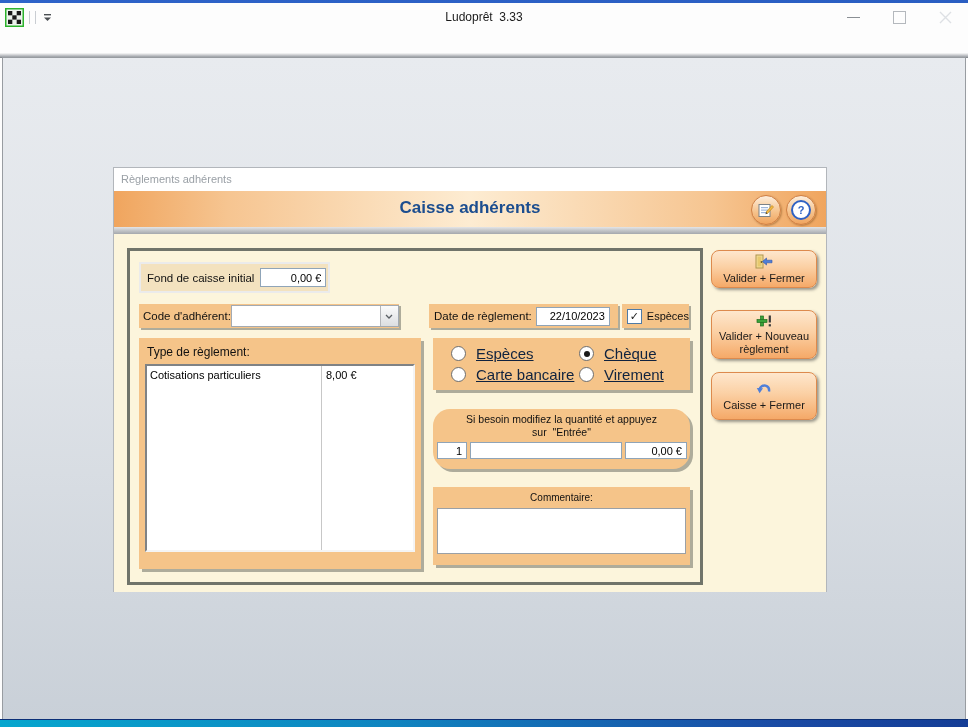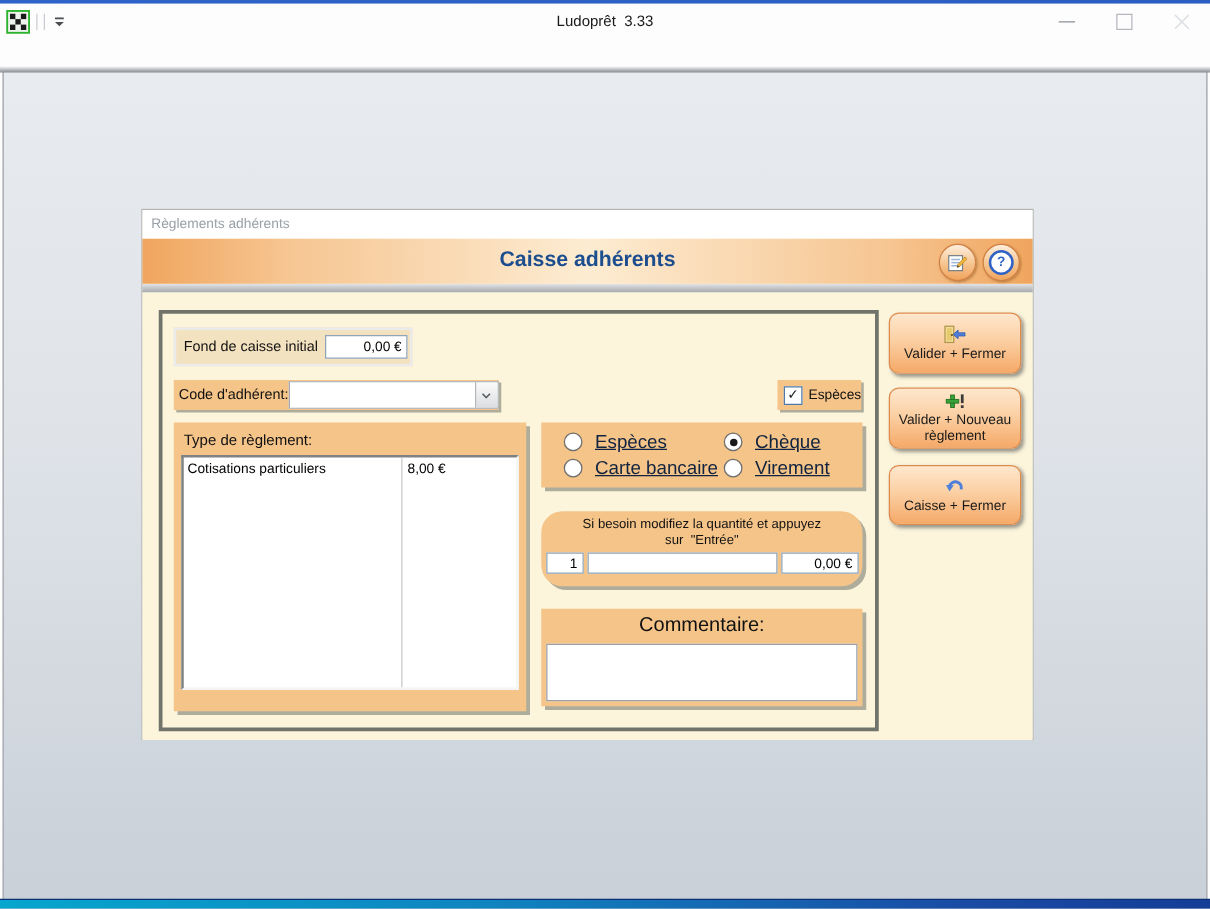--- a/index.html
+++ b/index.html
@@ -105,31 +105,31 @@
 
   .qty-group{left:303px;top:158px;width:257px;height:60px;border-radius:17px;}
   .qty-hint{padding-top:4px;text-align:center;font-size:10.5px;line-height:13px;color:#111;}
   .qty-hint div{white-space:pre;}
   .qty-inputs{display:flex;gap:3px;margin:3px 4px 0 4px;}
   .q1{width:30px;height:17px;text-align:right;}
   .q2{flex:1;height:17px;}
   .q3{width:62px;height:17px;text-align:right;}
 
   .comment-group{left:303px;top:236px;width:257px;height:78px;}
-  .comment-header{text-align:center;padding-top:5px;font-size:16px;}
+  .comment-header{text-align:center;padding-top:5px;font-size:10px;}
   .comment-area{display:block;margin:5px 4px 0 4px;width:249px;height:46px;background:#fff;
     border:1px solid #9aa0a6;box-sizing:border-box;resize:none;font-size:11px;
     font-family:"Liberation Sans","DejaVu Sans",sans-serif;}
 
   
   .action-btn{position:absolute;left:597px;width:106px;border-radius:8px;cursor:pointer;
     border:1px solid #dd8a4d;background:linear-gradient(180deg,#fee7cd 0%,#fbd0a4 45%,#f5a968 100%);
     box-shadow:2px 2px 3px rgba(60,60,60,.5);display:flex;flex-direction:column;
     align-items:center;justify-content:center;gap:2px;font-family:inherit;font-size:11px;color:#1a1a1a;padding:2px;}
-  .b1{top:16px;height:49px;}
+  .b1{top:16px;height:38px;}
   .b2{top:76px;height:49px;}
   .b3{top:138px;height:48px;}
   .action-btn .bl{text-align:center;line-height:13px;}
   .ic{display:inline-flex;height:16px;align-items:center;}
 </style>
 </head>
 <body>
 
 <div id="app">
 
@@ -212,20 +212,24 @@
           <div class="combo">
             <input value="" style="">
             <span class="combo-btn">
               <svg width="8" height="5" viewBox="0 0 8 5">
                 <polyline points="1,1 4,4 7,1" fill="none" stroke="#5a5f64" stroke-width="1.3"></polyline>
               </svg>
             </span>
           </div>
         </div>
 
+        <div class="orange-row date-row">
+          <span class="lbl">Date de règlement:</span>
+          <input class="txt date-input" value="22/10/2023" style="">
+        </div>
 
         <div class="orange-row credit-box">
           <span class="checkbox checked">
               <span class="check">✓</span>
             </span>
           <span class="lbl">Espèces</span>
         </div>
 
         <div class="grp type-group">
           <div class="type-header lbl">Type de règlement:</div>

